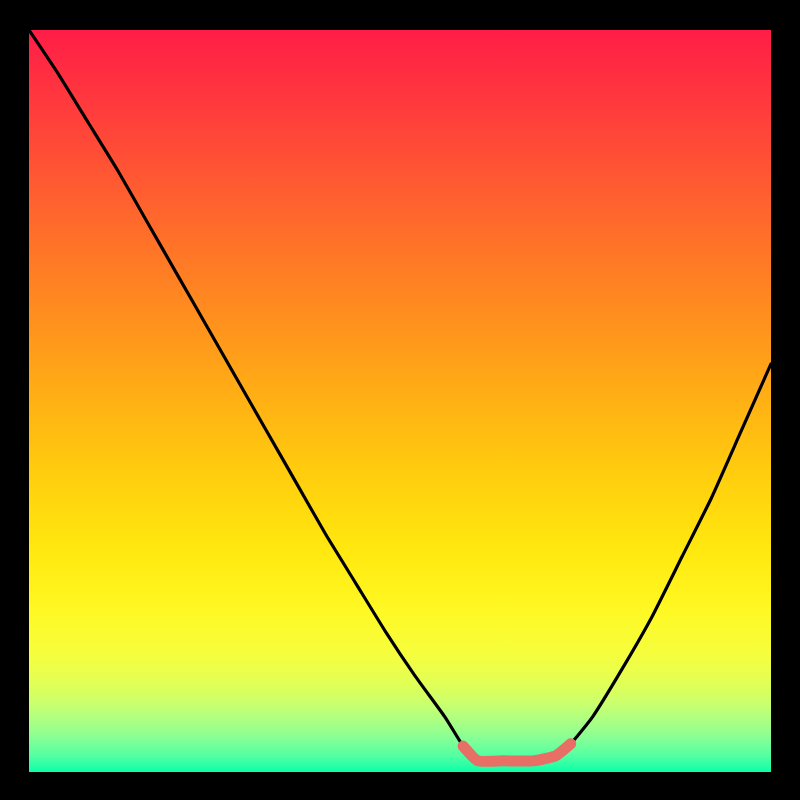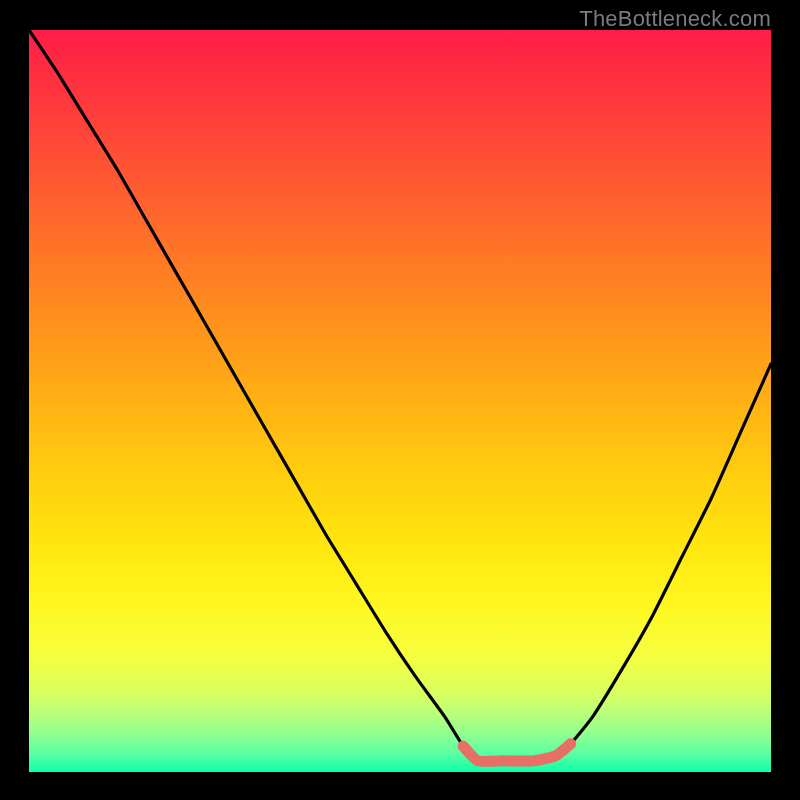--- a/index.html
+++ b/index.html
@@ -32,21 +32,20 @@
     font-family: Arial, Helvetica, sans-serif;
     font-size: 22px;
     color: #7b7b7b;
     letter-spacing: 0.2px;
   }
 </style>
 </head>
 <body>
 
 <div class="frame">
-  <div class="watermark">TheBottleneck.com</div>
 
   <svg class="plot" viewBox="0 0 742 742" preserveAspectRatio="none">
     <defs>
       <linearGradient id="bg-grad" x1="0" y1="0" x2="0" y2="1">
           <stop offset="0.00%" stop-color="#ff1d47"></stop>
           <stop offset="10.00%" stop-color="#ff3a3d"></stop>
           <stop offset="20.00%" stop-color="#ff5832"></stop>
           <stop offset="30.00%" stop-color="#ff7627"></stop>
           <stop offset="40.00%" stop-color="#ff931d"></stop>
           <stop offset="50.00%" stop-color="#ffb114"></stop>

